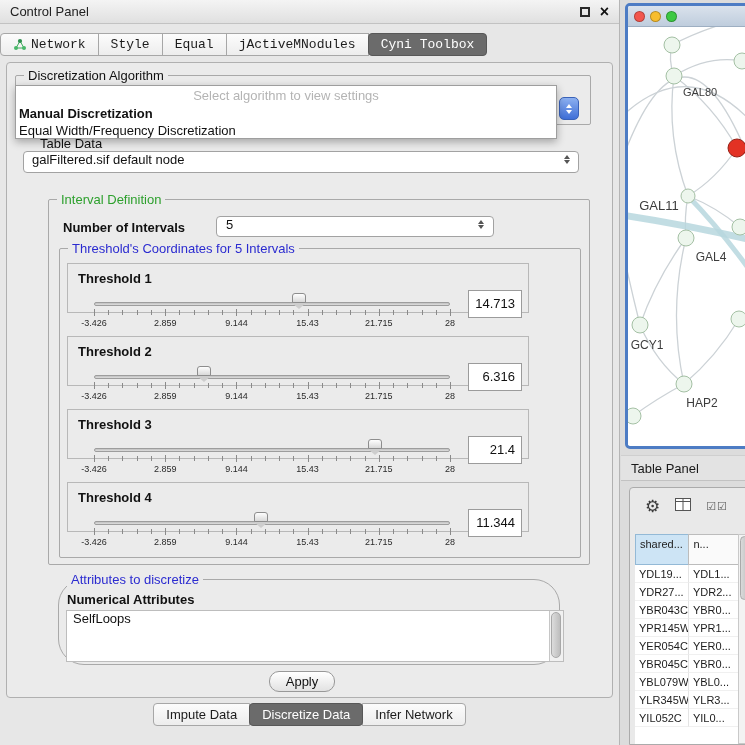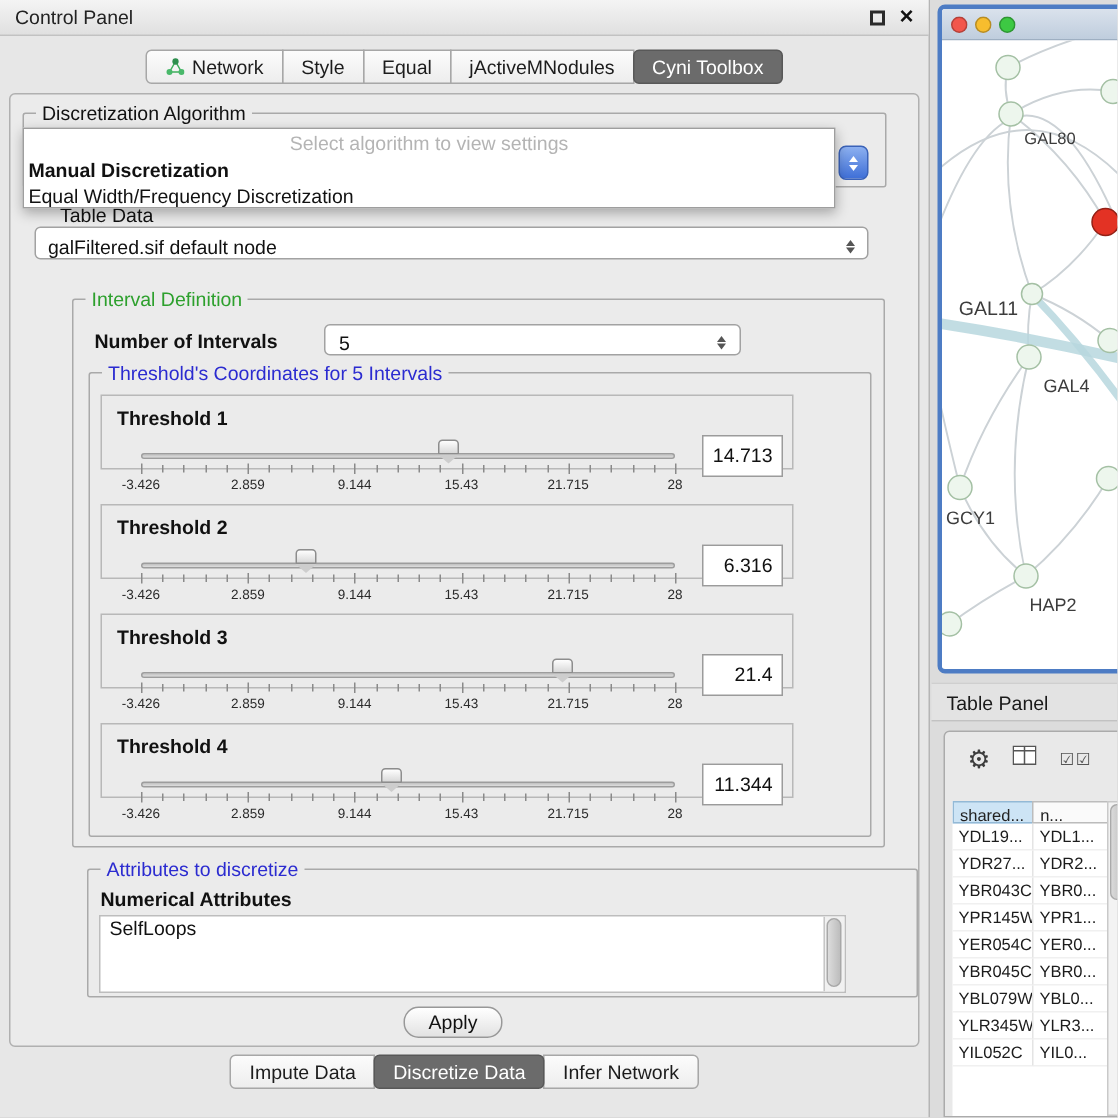--- a/index.html
+++ b/index.html
@@ -21,21 +21,21 @@
     border-bottom: 1px solid #c2c2c2;
     display: flex; align-items: center; padding: 0 10px;
     font-size: 13px; color: #222;
   }
   .titlebar .spacer { flex: 1; }
   .min-icon { width: 10px; height: 10px; border: 2px solid #2a2a2a; margin-right: 10px; }
   .close-icon { font-size: 16px; font-weight: bold; color: #111; line-height: 16px; }
 
   .top-tabs {
     position: absolute; top: 33px; left: 0; right: 0; height: 23px;
-    display: flex; justify-content: center;
+    display: flex; justify-content: flex-start; font-family: Liberation Mono, monospace;
   }
   .tab {
     display: flex; align-items: center; gap: 5px; padding: 0 12px;
     font-size: 13px; color: #1c1c1c;
     background: linear-gradient(#fcfcfc, #ededed);
     border: 1px solid #a7a7a7; margin-left: -1px; cursor: default;
     white-space: nowrap;
   }
   .tab:first-child { border-radius: 4px 0 0 4px; margin-left: 0; }
   .tab:last-child { border-radius: 0 4px 4px 0; }
@@ -79,21 +79,21 @@
     display: flex; flex-direction: column; align-items: center; justify-content: center; gap: 2px;
   }
   .tri-up-w { width: 0; height: 0; border: 3px solid transparent; border-bottom: 4px solid #fff; }
   .tri-down-w { width: 0; height: 0; border: 3px solid transparent; border-top: 4px solid #fff; }
   .tri-up { width: 0; height: 0; border: 3px solid transparent; border-bottom: 4px solid #555; margin-bottom: 1px; }
   .tri-down { width: 0; height: 0; border: 3px solid transparent; border-top: 4px solid #555; }
 
   .table-data-label { position: absolute; left: 9px; top: 73px; font-size: 13px; color: #111; margin-left: 24px; }
   .combo {
     position: absolute; background: #fff; border: 1px solid #a2a2a2; border-radius: 4px;
-    font-size: 13px; display: flex; align-items: flex-end; color: #111;
+    font-size: 13px; display: flex; align-items: flex-start; color: #111;
   }
   .combo .combo-value { flex: 1; white-space: nowrap; overflow: hidden; }
   .combo-arrows { display: flex; flex-direction: column; align-items: center; }
   .table-data-combo { left: 16px; top: 88px; width: 556px; height: 22px; padding: 0 8px; }
 
   .interval-group { left: 41px; top: 136px; width: 542px; height: 366px; }
   .noi-label { position: absolute; left: 14px; top: 20px; font-size: 13px; font-weight: bold; color: #111; }
   .noi-combo { left: 167px; top: 16px; width: 278px; height: 21px; padding: 0 9px; }
 
   .thr-group { left: 10px; top: 48px; width: 522px; height: 310px; }
@@ -120,21 +120,21 @@
   }
   .tick { position: absolute; top: 46px; width: 1px; height: 5px; background: #8a8a8a; }
   .tick.major { top: 45px; height: 7px; }
   .scale-label { position: absolute; top: 54px; font-size: 9px; color: #2a2a2a; transform: translateX(-50%); white-space: nowrap; }
   .thr-value {
     position: absolute; left: 400px; top: 26px; width: 54px; height: 28px;
     background: #fff; border: 1px solid #9b9b9b; font-size: 13px; color: #111;
     line-height: 26px; text-align: right; padding-right: 6px;
   }
 
-  .attrs-group { left: 51px; top: 516px; width: 554px; height: 86px; }
+  .attrs-group { left: 51px; top: 516px; width: 502px; height: 86px; border-radius: 26px; }
   .attrs-subtitle { position: absolute; left: 8px; top: 12px; font-size: 13px; font-weight: bold; color: #111; }
   .attr-list {
     position: absolute; left: 7px; top: 30px; width: 498px; height: 52px;
     background: #fff; border: 1px solid #bdbdbd; overflow: hidden;
   }
   .attr-item { font-size: 13px; height: 16px; line-height: 16px; padding-left: 6px; color: #111; white-space: nowrap; }
   .attr-scrollbar { position: absolute; right: 0; top: 0; bottom: 0; width: 14px; background: #f1f1f1; border-left: 1px solid #c6c6c6; }
   .attr-thumb {
     position: absolute; left: 1px; top: 1px; width: 10px; height: 46px;
     background: linear-gradient(90deg, #dcdcdc, #bdbdbd);
@@ -183,21 +183,21 @@
   .tp-toolbar {
     position: absolute; left: 0; top: 0; right: 0; height: 36px;
     display: flex; align-items: center; gap: 15px; padding-left: 15px;
   }
   .gear-icon { font-size: 17px; color: #3c3c3c; line-height: 17px; }
   .check-icons { font-size: 11px; color: #555; letter-spacing: 1px; }
   .tp-table {
     position: absolute; left: 5px; top: 46px; width: 104px; bottom: 0;
     background: #fff; overflow: hidden;
   }
-  .tp-header { display: flex; height: 15px; }
+  .tp-header { display: flex; height: 31px; }
   .tp-hcell {
     font-size: 11px; line-height: 18px; padding-left: 4px;
     border: 1px solid #bcbcbc; background: #fafafa; color: #222;
     white-space: nowrap; overflow: hidden;
   }
   .tp-hcell.sel { background: #cde4f5; border-color: #93b9d6; }
   .tp-row { display: flex; height: 18px; justify-content: space-between; }
   .tp-cell {
     font-size: 11px; line-height: 18px; padding-left: 4px; color: #1c1c1c;
     border-right: 1px solid #e4e4e4; border-bottom: 1px solid #f0f0f0;

